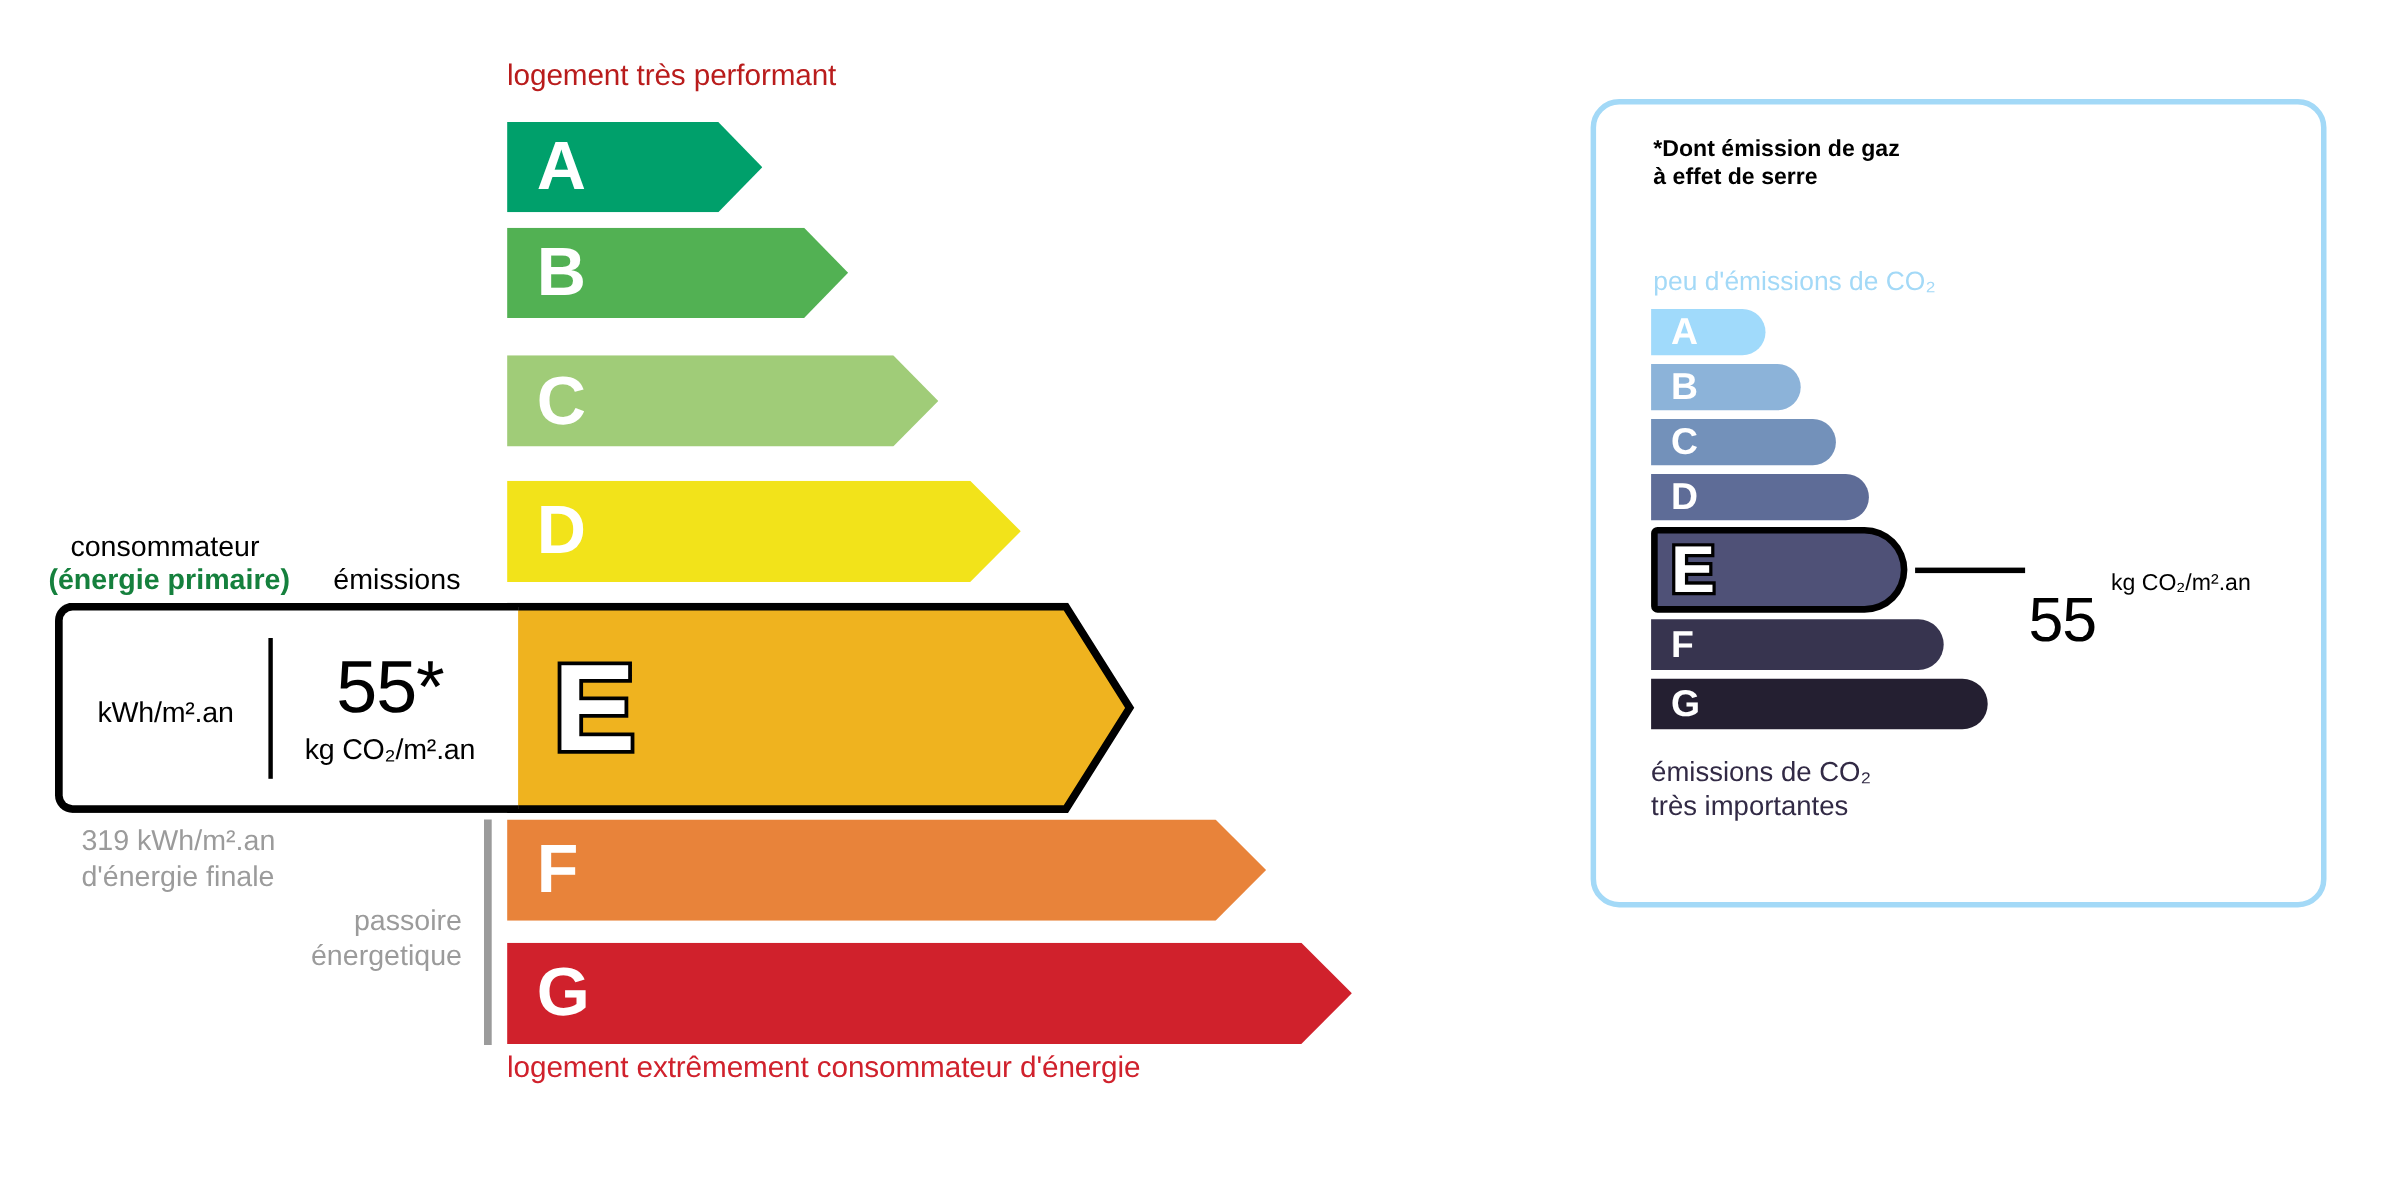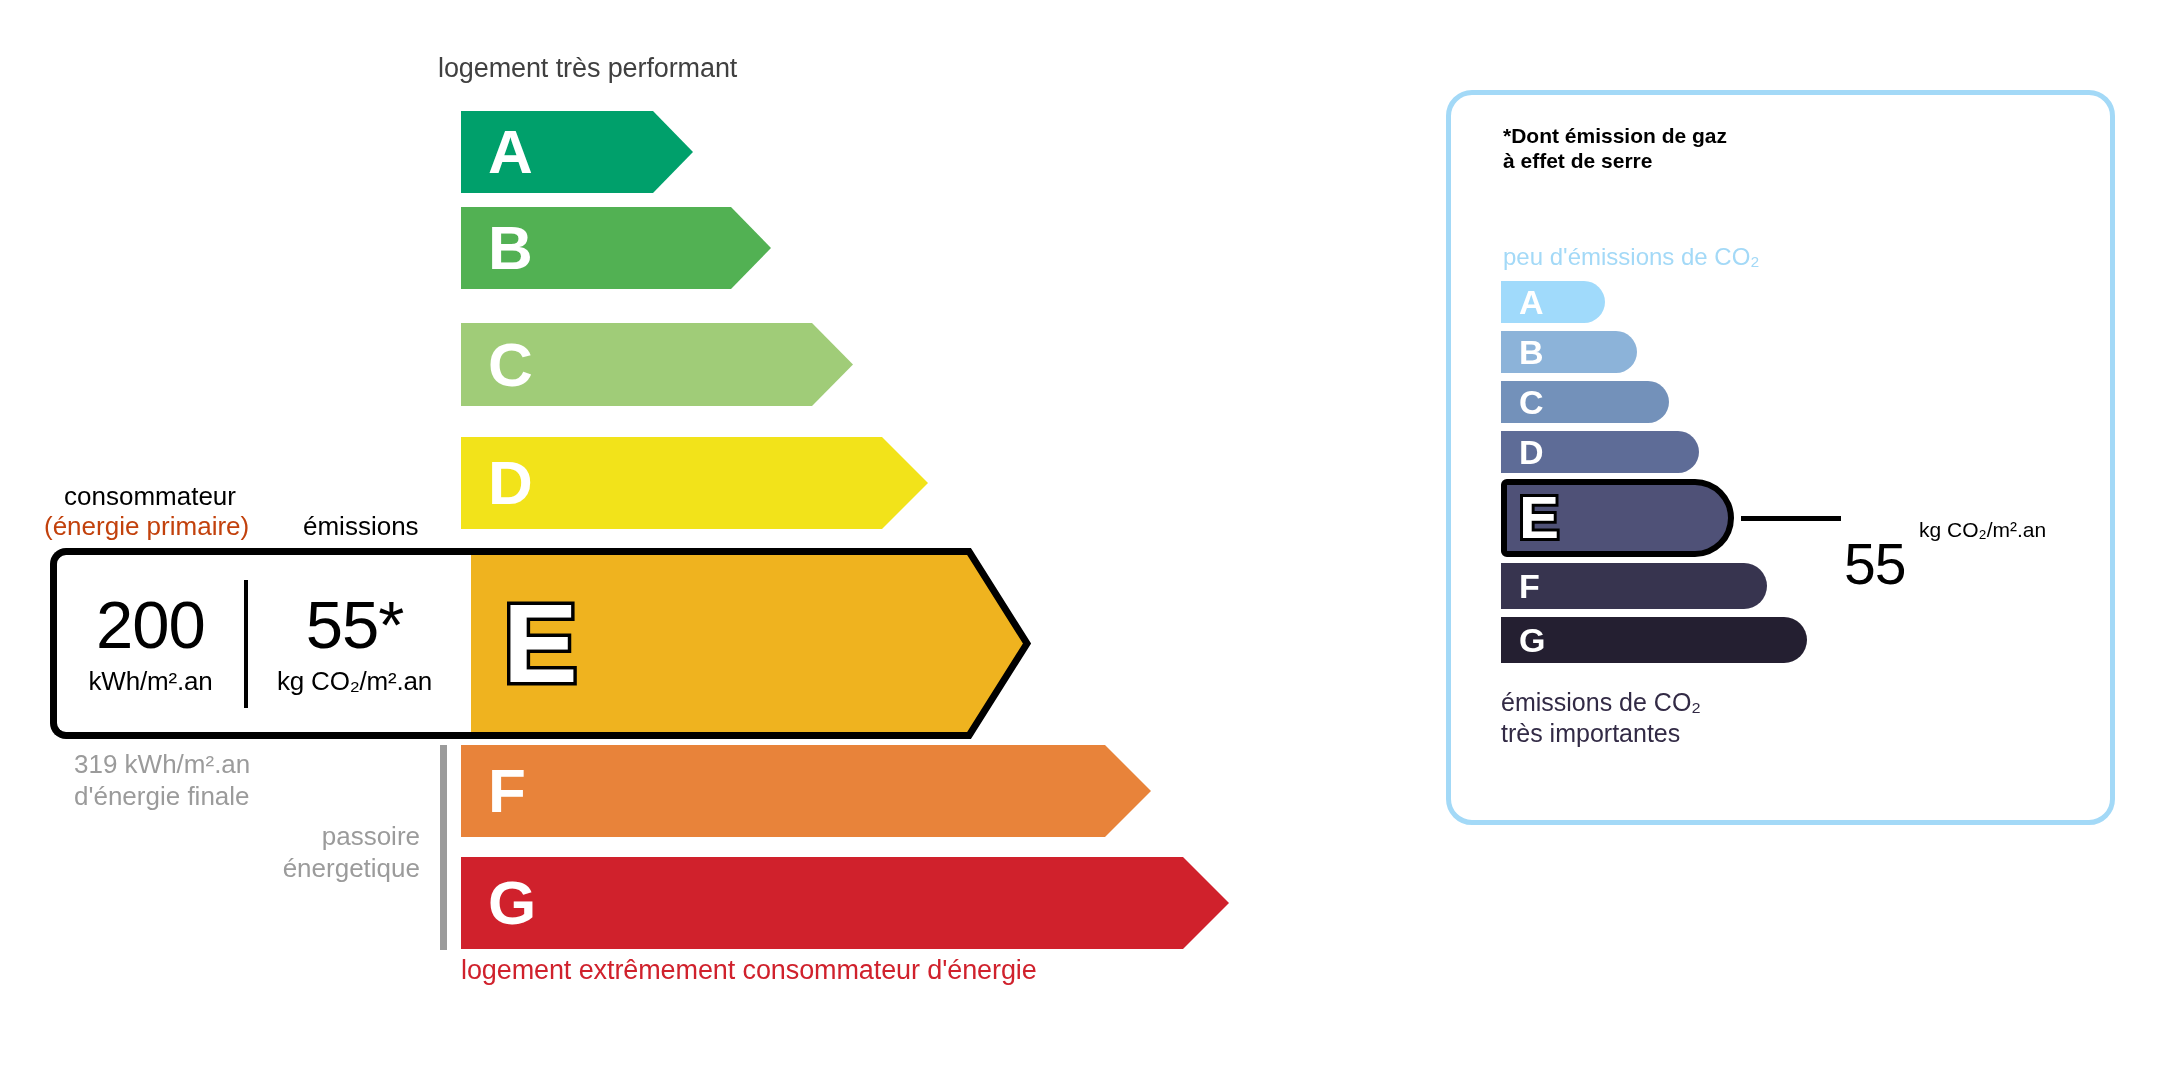--- a/index.html
+++ b/index.html
@@ -9,23 +9,23 @@
     font-family: "Liberation Sans", sans-serif;
     overflow: hidden;
   }
   #root { position: relative; width: 2169px; height: 1079px; }
 
   
   #dpe { position: absolute; left: 0; top: 0; width: 1400px; height: 1079px; }
 
   .top-caption {
     position: absolute;
-    left: 438px; top: 53px;
+    left: 461px; top: 53px;
     font-size: 27px;
-    color: #404040;
+    color: #b91c1c;
     white-space: nowrap;
     letter-spacing: -0.1px;
   }
   .bottom-caption {
     position: absolute;
     left: 461px; top: 955px;
     font-size: 27px;
     color: #D0212C;
     white-space: nowrap;
     letter-spacing: -0.1px;
@@ -98,21 +98,21 @@
     white-space: nowrap;
     letter-spacing: -0.2px;
   }
 
   .hdr-label {
     position: absolute;
     font-size: 26px;
     color: #000;
     white-space: nowrap;
   }
-  .hdr-label.sub { color: #c2410c; }
+  .hdr-label.sub { color: #15803d; font-weight: bold; }
 
   .gray-note {
     position: absolute;
     font-size: 26px;
     color: #9b9b9b;
     line-height: 1.24;
     white-space: nowrap;
   }
   .gray-note.right-al { text-align: right; }
 
@@ -275,21 +275,20 @@
       </div>
       <span class="arrow-letter">G</span>
     </div>
 
     <div class="hdr-label" style="left:64px; top:481px;">consommateur</div>
     <div class="hdr-label sub" style="left:44px; top:511px;">(énergie primaire)</div>
     <div class="hdr-label" style="left:303px; top:511px;">émissions</div>
 
     <div id="value-box">
       <div class="vb-cell left">
-        <div class="vb-num">200</div>
         <div class="vb-unit">kWh/m².an</div>
       </div>
       <div class="vb-divider"></div>
       <div class="vb-cell right">
         <div class="vb-num">55*</div>
         <div class="vb-unit">kg CO₂/m².an</div>
       </div>
     </div>
 
     <div class="gray-note" style="left:74px; top:748px;">

